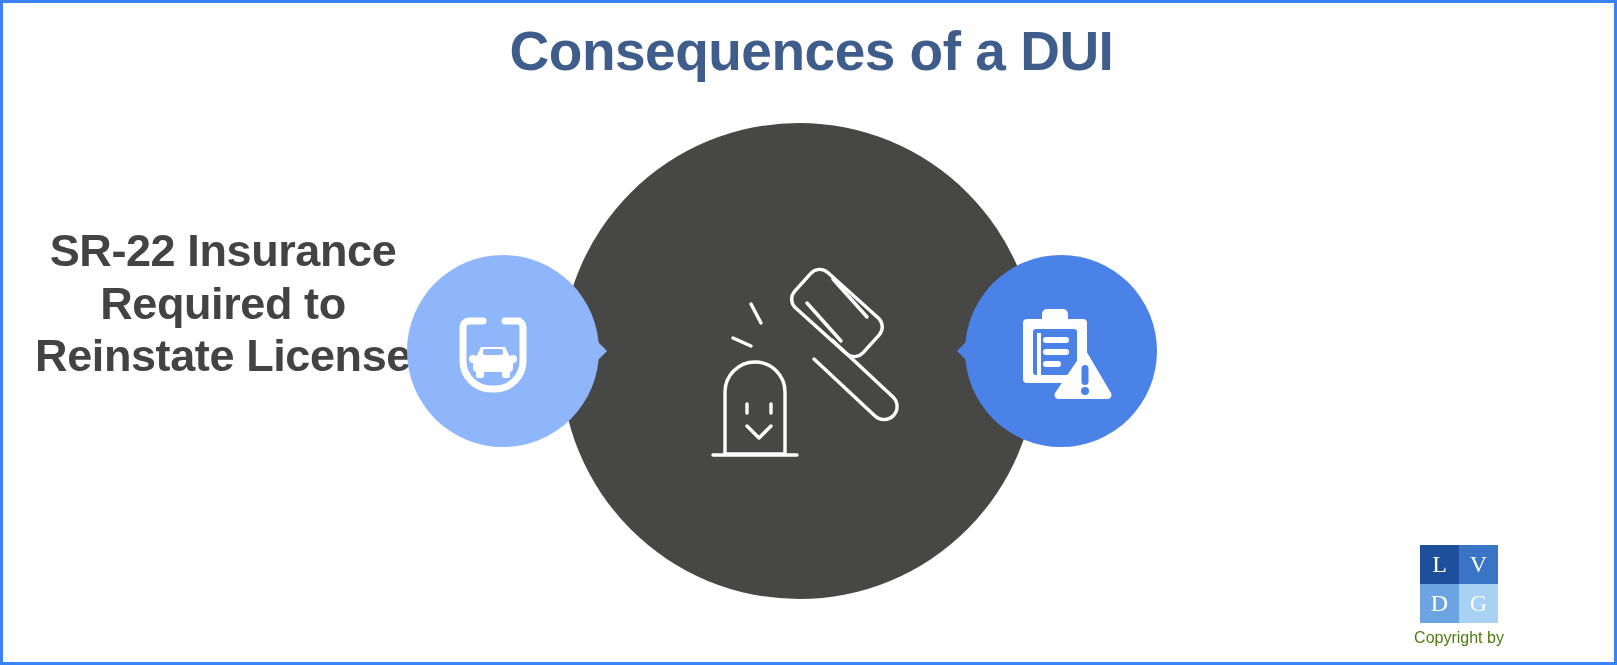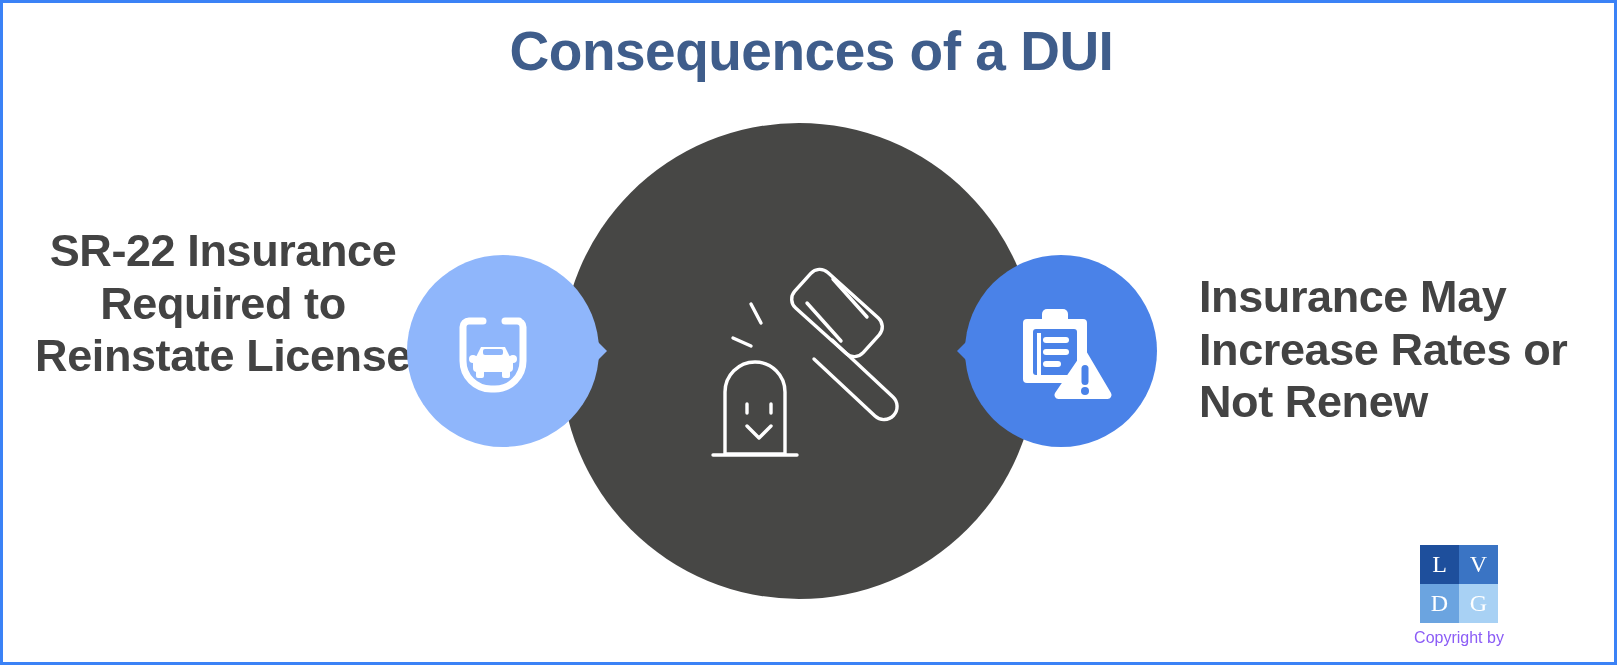--- a/index.html
+++ b/index.html
@@ -153,21 +153,21 @@
     font-family: "Liberation Serif", serif;
     line-height: 1;
   }
   .logo-cell.c1 { background: #1e4f9c; }
   .logo-cell.c2 { background: #3a74c4; }
   .logo-cell.c3 { background: #6ba4e0; }
   .logo-cell.c4 { background: #a8d1f4; }
 
   .copyright {
     font-size: 16px;
-    color: #8b5cf6;
+    color: #4d7c0f;
     line-height: 1.28;
   }
 </style>
 </head>
 <body>
 
 <div class="infographic">
 
   <div class="title">Consequences of a DUI</div>
 
@@ -230,21 +230,20 @@
       <path d="M62 151 a30 30 0 0 1 60 0 v62 h-60 z"></path>
       <path d="M50 214 h84"></path>
 
       <path d="M84 163 v9"></path>
       <path d="M108 163 v9"></path>
 
       <path d="M84 185 l12 12 l12 -12"></path>
     </g>
   </svg>
 
-  <div class="side-text right">Insurance May Increase Rates or Not Renew</div>
 
   <div class="logo-block">
     <div class="logo-grid">
       <div class="logo-cell c1">L</div>
       <div class="logo-cell c2">V</div>
       <div class="logo-cell c3">D</div>
       <div class="logo-cell c4">G</div>
     </div>
     <div class="copyright">Copyright by</div>
   </div>

